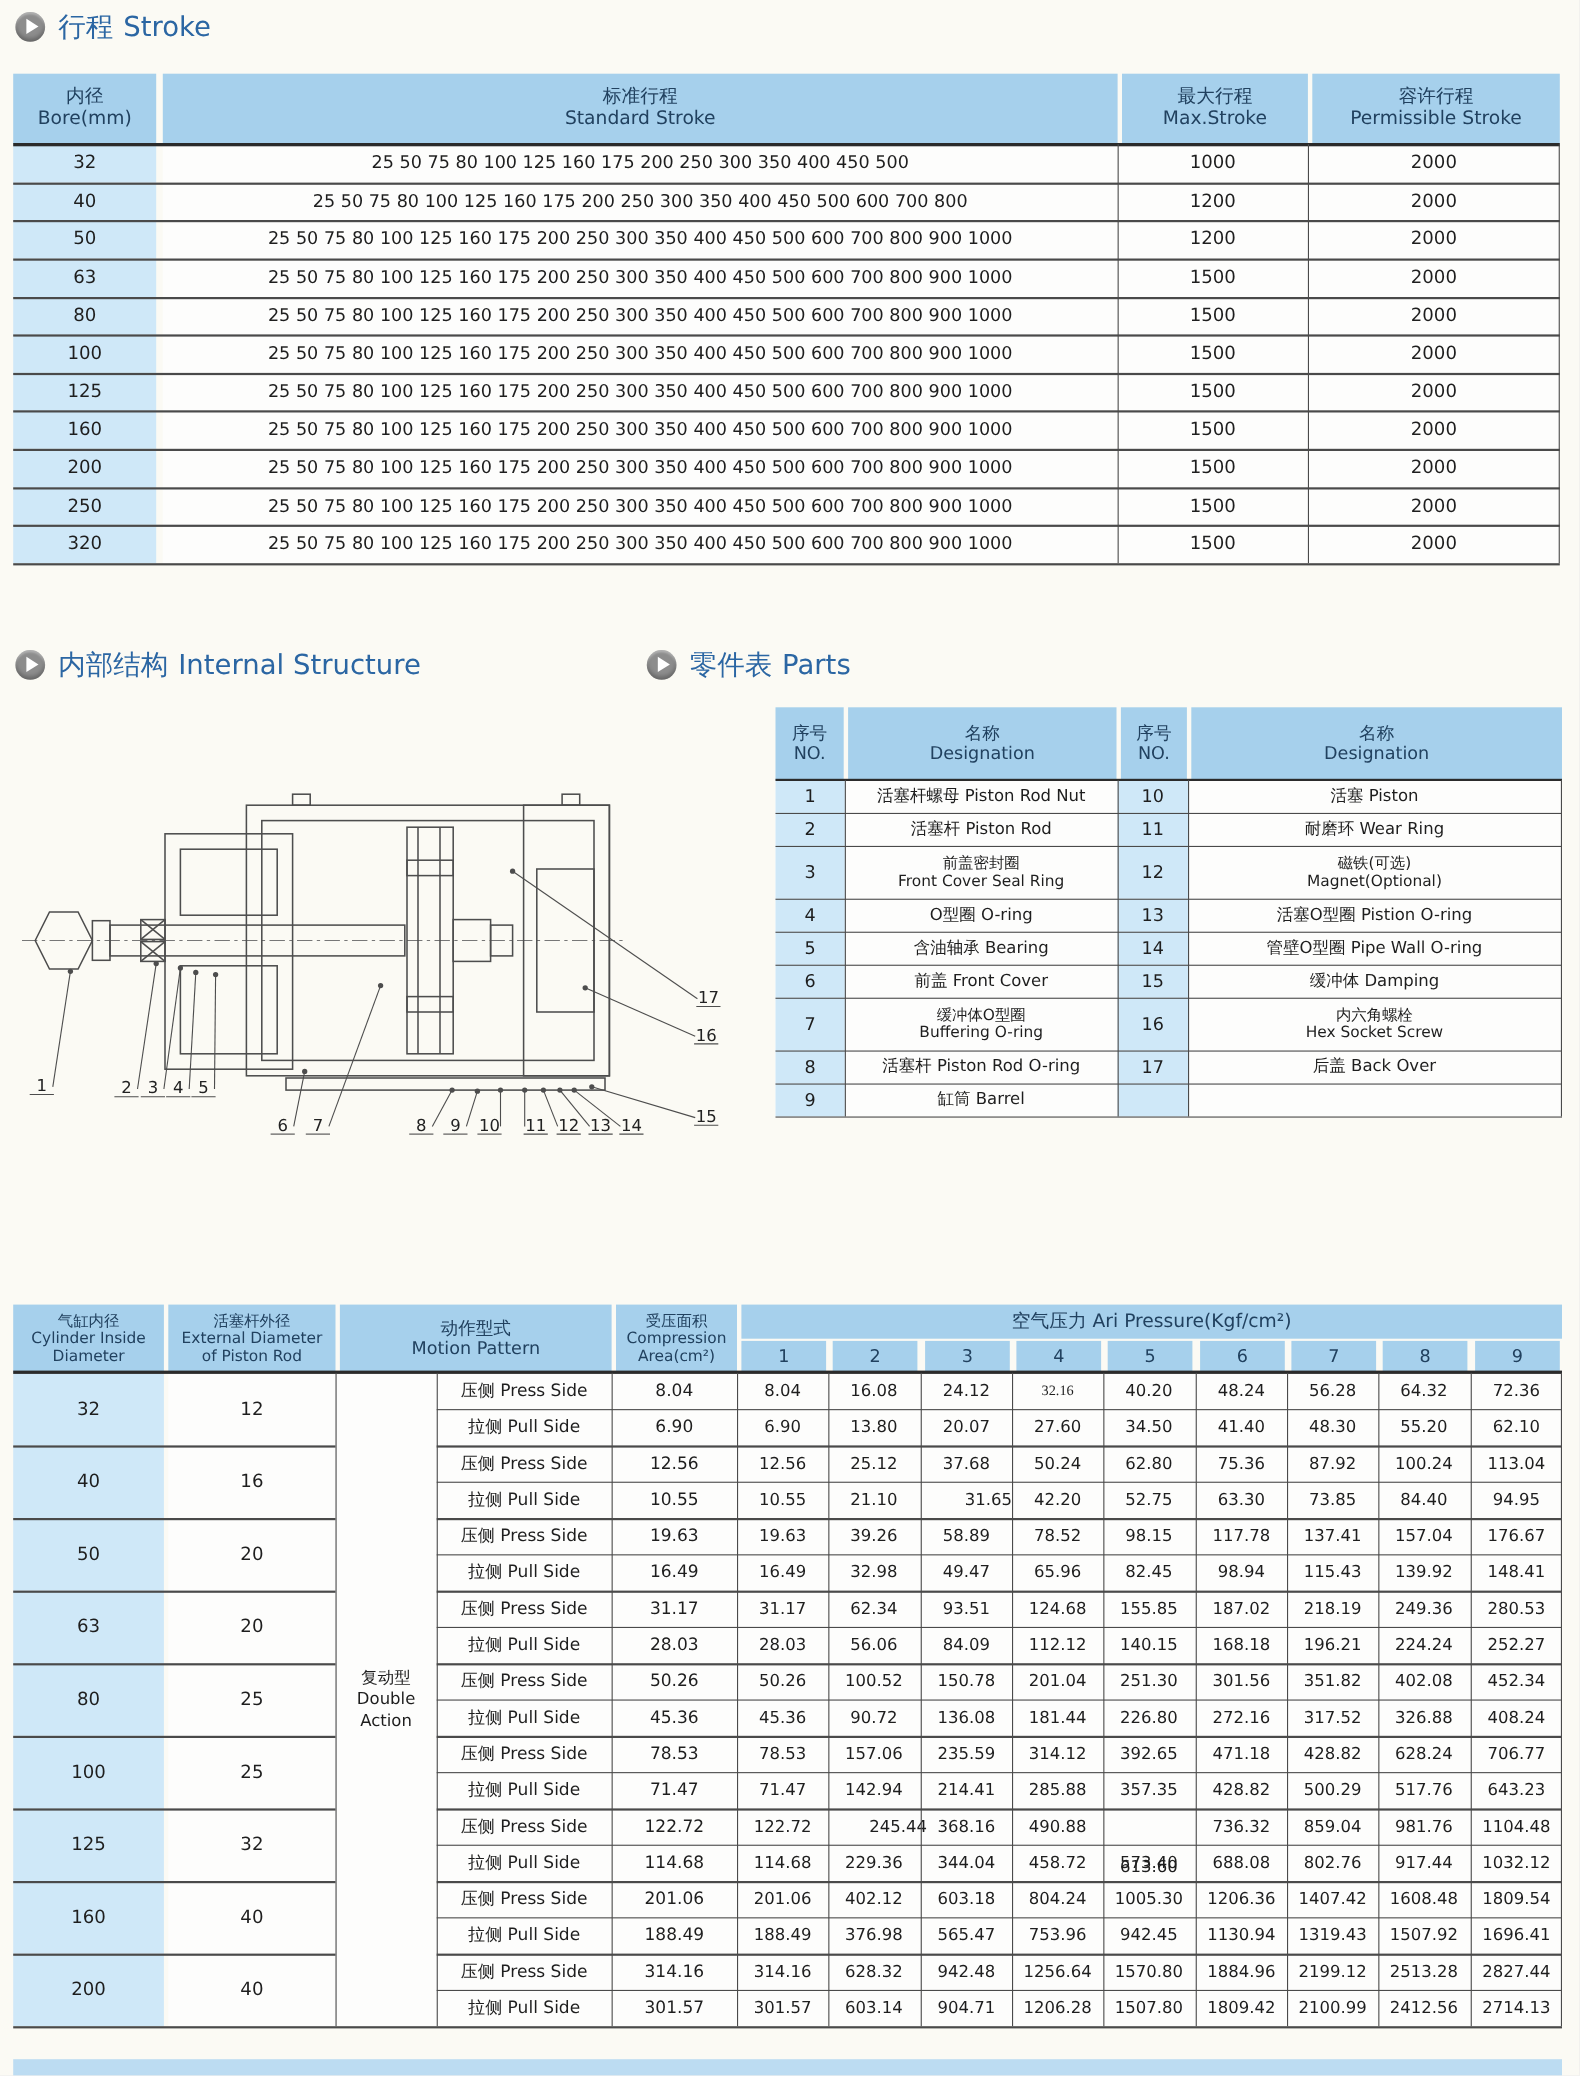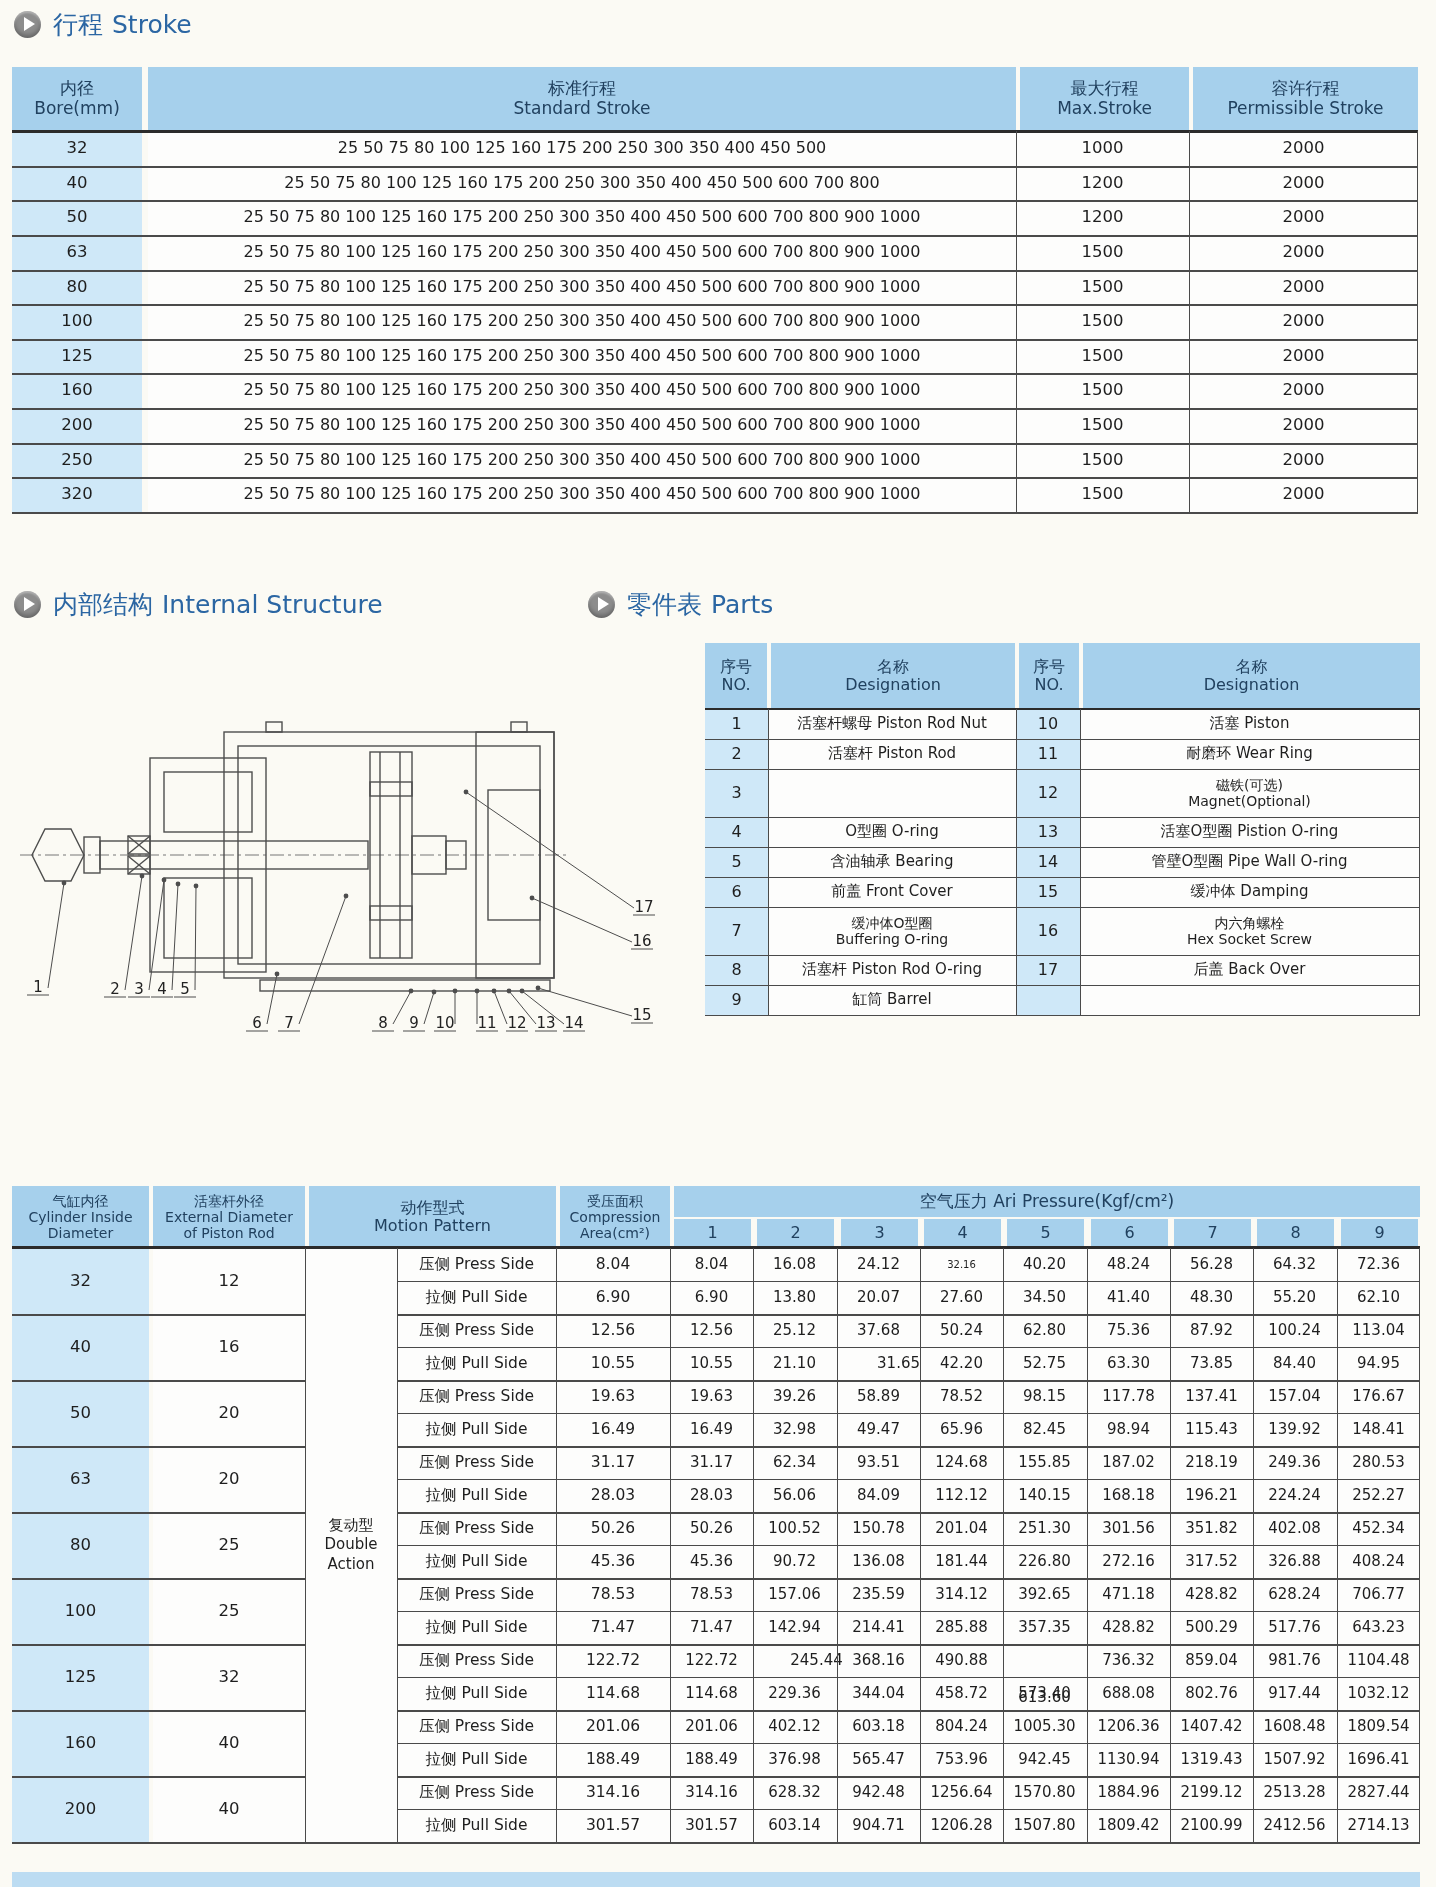--- a/index.html
+++ b/index.html
@@ -249,20 +249,24 @@
       <div class="c blue" style="left: 311px; top: 96px; width: 64px; height: 30px; font-size: 16px;">
         <div>11</div>
       </div>
       <div class="c" style="left: 375px; top: 96px; width: 339px; height: 30px; font-size: 15px;">
         <div>耐磨环 Wear Ring</div>
       </div>
       <div class="ln" style="left: 0px; top: 96px; width: 715px; height: 1.2px;"></div>
       <div class="c blue" style="left: 0px; top: 126px; width: 63px; height: 48px; font-size: 16px;">
         <div>3</div>
       </div>
+      <div class="c" style="left: 63px; top: 126px; width: 248px; height: 48px; font-size: 14px;">
+        <div>前盖密封圈</div>
+        <div>Front Cover Seal Ring</div>
+      </div>
       <div class="c blue" style="left: 311px; top: 126px; width: 64px; height: 48px; font-size: 16px;">
         <div>12</div>
       </div>
       <div class="c" style="left: 375px; top: 126px; width: 339px; height: 48px; font-size: 14px;">
         <div>磁铁(可选)</div>
         <div>Magnet(Optional)</div>
       </div>
       <div class="ln" style="left: 0px; top: 126px; width: 715px; height: 1.2px;"></div>
       <div class="c blue" style="left: 0px; top: 174px; width: 63px; height: 30px; font-size: 16px;">
         <div>4</div>
@@ -421,21 +425,21 @@
       </div>
       <div class="c" style="left: 658px; top: 62px; width: 83px; height: 33px; font-size: 15px;">
         <div>8.04</div>
       </div>
       <div class="c" style="left: 741px; top: 62px; width: 83px; height: 33px; font-size: 15px;">
         <div>16.08</div>
       </div>
       <div class="c" style="left: 825px; top: 62px; width: 83px; height: 33px; font-size: 15px;">
         <div>24.12</div>
       </div>
-      <div class="c" style="left: 908px; top: 62px; width: 83px; height: 33px; font-size: 10px;">
+      <div class="c" style="left: 908px; top: 62px; width: 83px; height: 33px; font-size: 13px; font-family: Liberation Serif, serif;">
         <div>32.16</div>
       </div>
       <div class="c" style="left: 991px; top: 62px; width: 83px; height: 33px; font-size: 15px;">
         <div>40.20</div>
       </div>
       <div class="c" style="left: 1075px; top: 62px; width: 83px; height: 33px; font-size: 15px;">
         <div>48.24</div>
       </div>
       <div class="c" style="left: 1158px; top: 62px; width: 83px; height: 33px; font-size: 15px;">
         <div>56.28</div>

